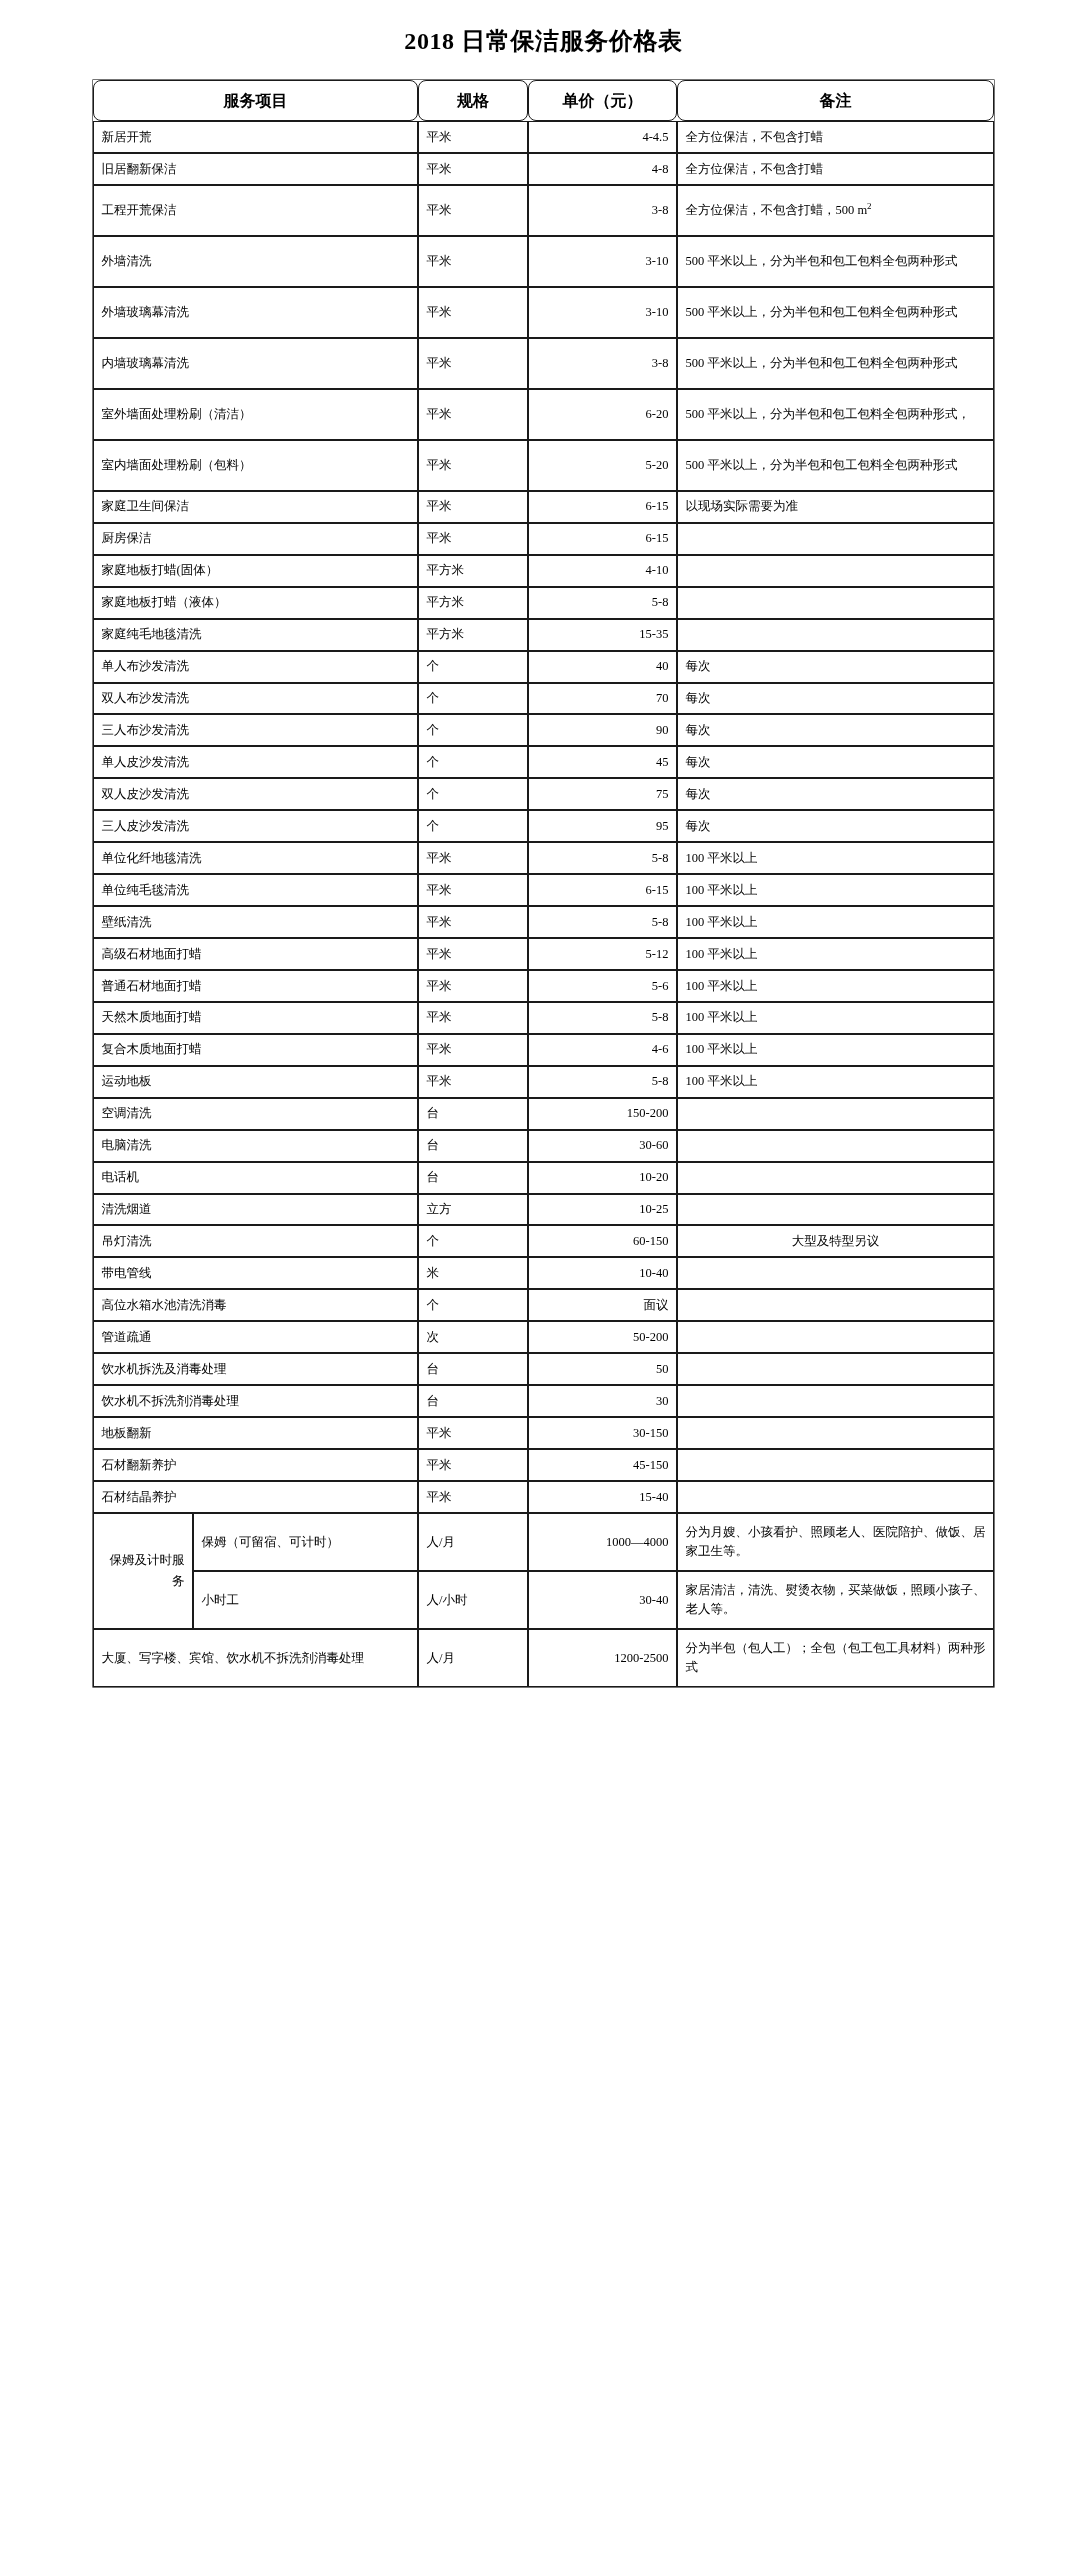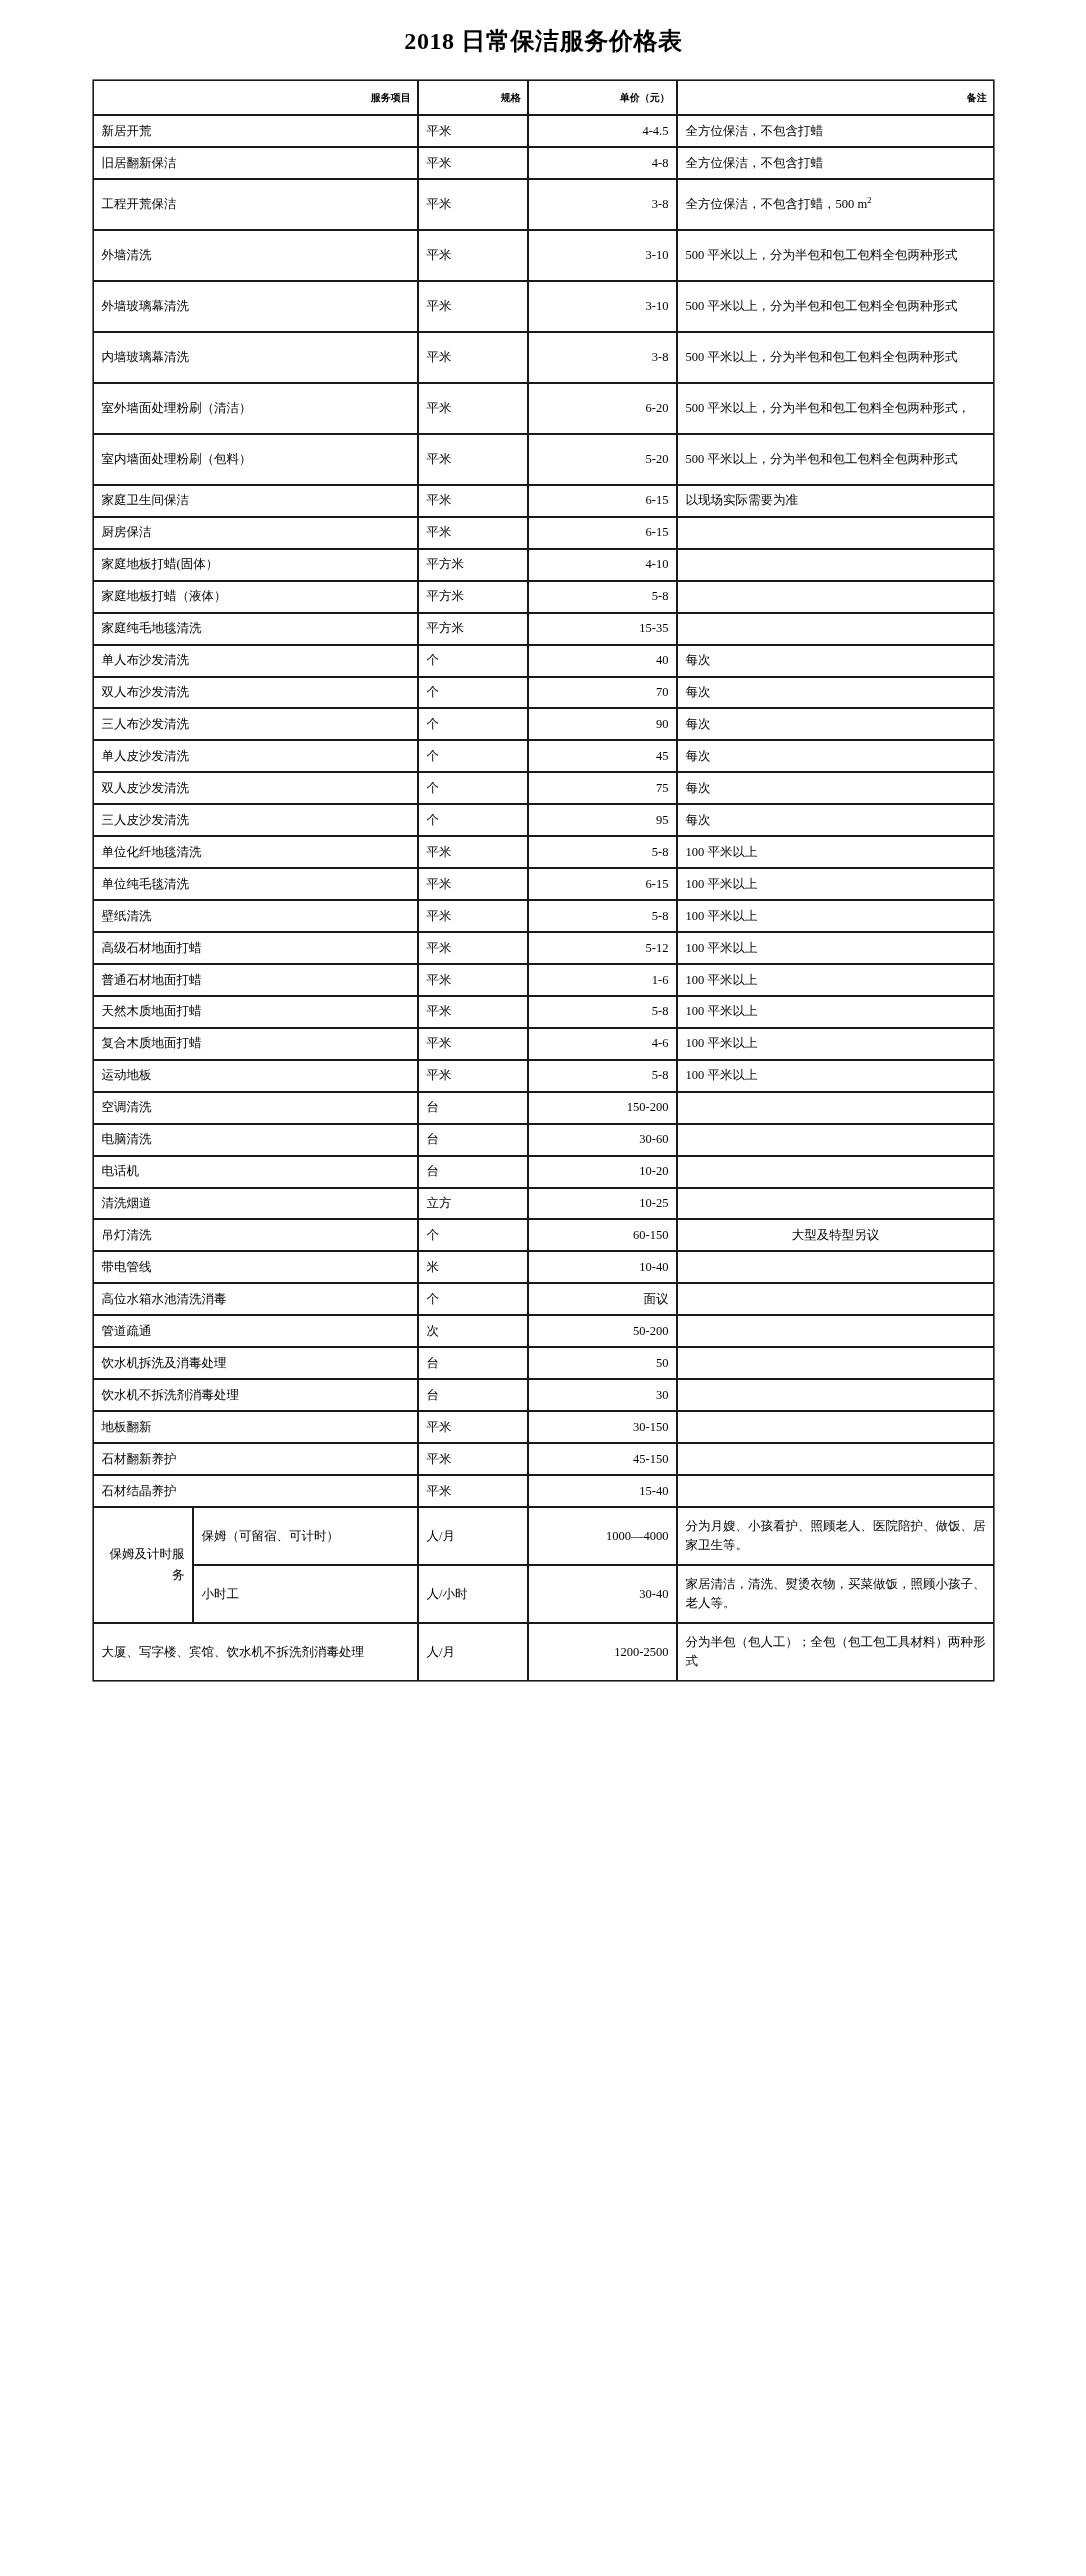--- a/index.html
+++ b/index.html
@@ -50,25 +50,26 @@
   table.price td, table.price th{
     border:1.3px solid #1a1a1a;
     padding:5.6px 7.5px;
     vertical-align:middle;
     box-sizing:border-box;
     background:#ffffff;
     font-weight:normal;
     word-break:break-all;
   }
   table.price thead th{
-    text-align:right;
+    text-align:center;
     font-weight:bold;
-    font-size:10px;
+    font-size:16px;
     height:35px;
     padding:7.5px 6.3px;
+    border-radius:8px;
   }
   td.item{text-align:left;}
   td.spec{text-align:left;padding-left:8.8px;}
   td.price-c{text-align:right;padding-left:8.8px;}
   td.remark{text-align:left;}
   td.remark.center{text-align:center;margin-left:27px;}
   td.group{
     text-align:right;
     padding-left:8.8px;
     line-height:1.7;
@@ -248,21 +249,21 @@
           </tr>
           <tr class="r-short">
             <td class="item" colspan="2">高级石材地面打蜡</td>
             <td class="spec">平米</td>
             <td class="price-c">5-12</td>
             <td class="remark">100 平米以上</td>
           </tr>
           <tr class="r-short">
             <td class="item" colspan="2">普通石材地面打蜡</td>
             <td class="spec">平米</td>
-            <td class="price-c">1-6</td>
+            <td class="price-c">5-6</td>
             <td class="remark">100 平米以上</td>
           </tr>
           <tr class="r-short">
             <td class="item" colspan="2">天然木质地面打蜡</td>
             <td class="spec">平米</td>
             <td class="price-c">5-8</td>
             <td class="remark">100 平米以上</td>
           </tr>
           <tr class="r-short">
             <td class="item" colspan="2">复合木质地面打蜡</td>

